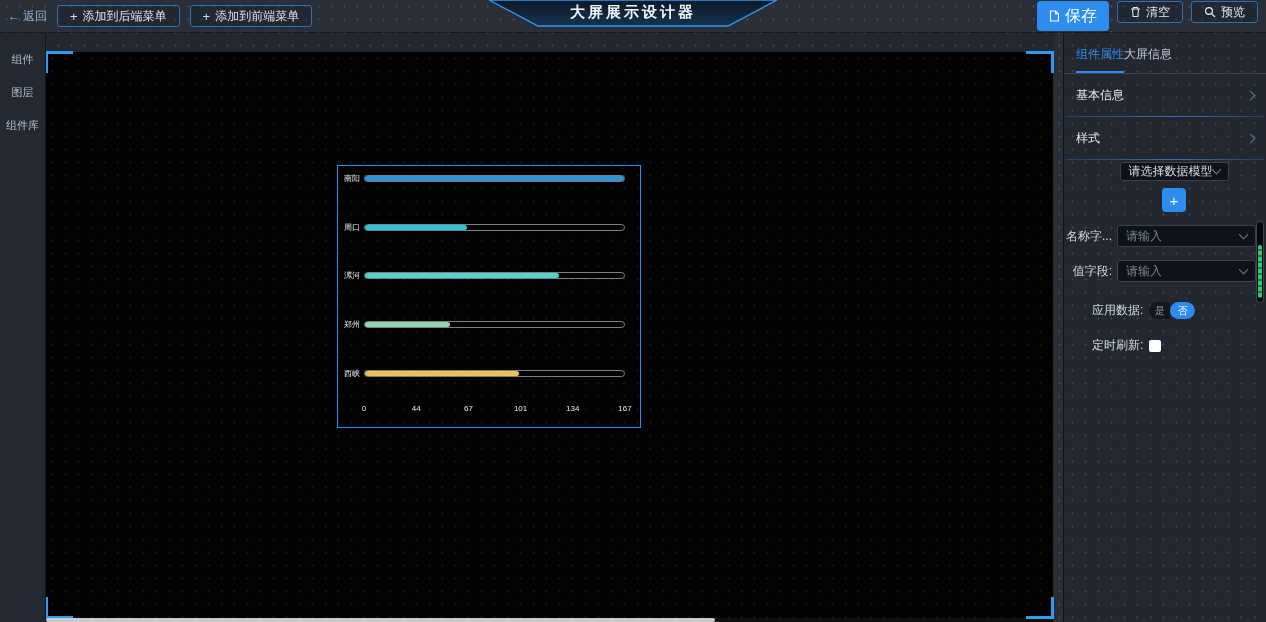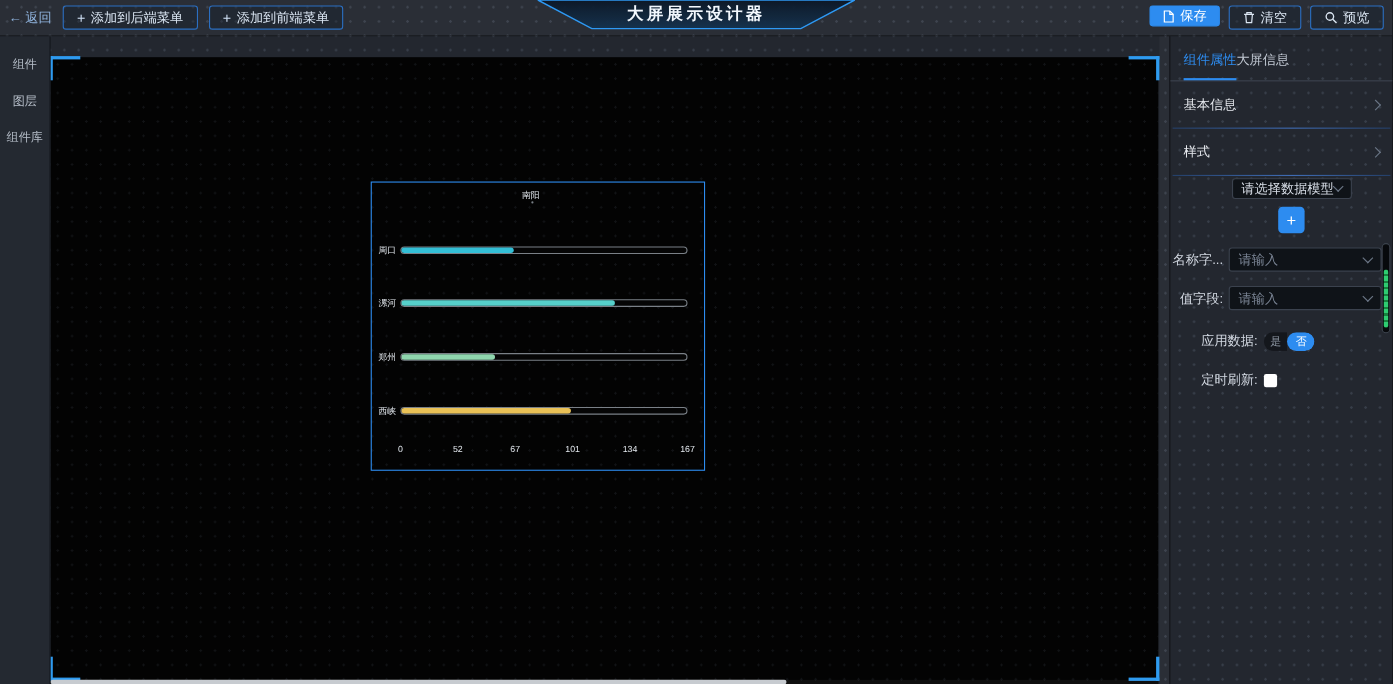--- a/index.html
+++ b/index.html
@@ -15,23 +15,23 @@
   .topbar { position:absolute; left:0; top:0; width:1266px; height:33px;
     background:rgba(255,255,255,.035); border-bottom:1px solid rgba(0,0,0,.45);
     display:flex; align-items:center; z-index:30; }
   .back { display:flex; align-items:center; gap:3px; color:#8fb3dd; font-size:12px;
     margin-left:8px; cursor:pointer; white-space:nowrap; }
   .btn-outline { height:22px; display:flex; align-items:center; gap:5px; padding:0 12px;
     border:1px solid #2b6fc2; border-radius:3px; color:#dbe6f3; font-size:12px;
     background:rgba(18,28,44,.35); margin-left:10px; cursor:pointer; white-space:nowrap; }
   .btn-outline .plus { color:#cfe0f5; font-size:13px; }
   .right-group { margin-left:auto; display:flex; gap:8px; margin-right:8px; }
-  .btn-primary { height:19px; display:flex; align-items:center; gap:5px; padding:0 11px;
+  .btn-primary { height:30px; display:flex; align-items:center; gap:5px; padding:0 11px;
     background:#2d8cf0; border:1px solid #2d8cf0; border-radius:3px; color:#fff;
-    font-size:12px; cursor:pointer; white-space:nowrap; }
+    font-size:16px; cursor:pointer; white-space:nowrap; }
   .banner { position:absolute; left:50%; top:0; transform:translateX(-50%);
     width:290px; height:28px; }
   .banner svg { position:absolute; left:0; top:0; }
   .banner .t { position:absolute; left:0; top:3px; width:100%; text-align:center;
     font-size:15px; font-weight:bold; color:#f2f7fd; letter-spacing:3px; }
   
   .sidebar { position:absolute; left:0; top:33px; width:46px; height:589px;
     background:#242931; border-right:1px solid rgba(0,0,0,.45);
     display:flex; flex-direction:column; align-items:center; padding-top:20px; gap:20px; z-index:20; }
   .sidebar .item { font-size:11px; color:#b6bec9; cursor:pointer; text-align:center; line-height:13px; width:100%; }
@@ -163,21 +163,21 @@
 </div>
 
 <div class="canvas">
   <span class="bracket tl"></span>
   <span class="bracket tr"></span>
   <span class="bracket bl"></span>
   <span class="bracket br"></span>
 
   <div class="chart-widget">
     <div>
-        <div class="chart-row" style="top: 6px; flex-direction: column;">
+        <div class="chart-row" style="top: 6px;">
           <span class="lab">南阳</span>
           <span class="track">
             <span class="fill" style="width: 100%; background: rgb(47, 148, 208);"></span>
           </span>
         </div>
         <div class="chart-row" style="top: 55px;">
           <span class="lab">周口</span>
           <span class="track">
             <span class="fill" style="width: 39.521%; background: rgb(51, 191, 214);"></span>
           </span>
@@ -196,21 +196,21 @@
         </div>
         <div class="chart-row" style="top: 201px;">
           <span class="lab">西峡</span>
           <span class="track">
             <span class="fill" style="width: 59.2814%; background: rgb(233, 193, 86);"></span>
           </span>
         </div>
       </div>
     <div class="chart-axis">
         <span class="tick" style="left: 0%;">0</span>
-        <span class="tick" style="left: 20%;">52</span>
+        <span class="tick" style="left: 20%;">44</span>
         <span class="tick" style="left: 40%;">67</span>
         <span class="tick" style="left: 60%;">101</span>
         <span class="tick" style="left: 80%;">134</span>
         <span class="tick" style="left: 100%;">167</span>
       </div>
   </div>
 </div>
 
 <div class="vstrip"></div>
 <div class="hscroll">

